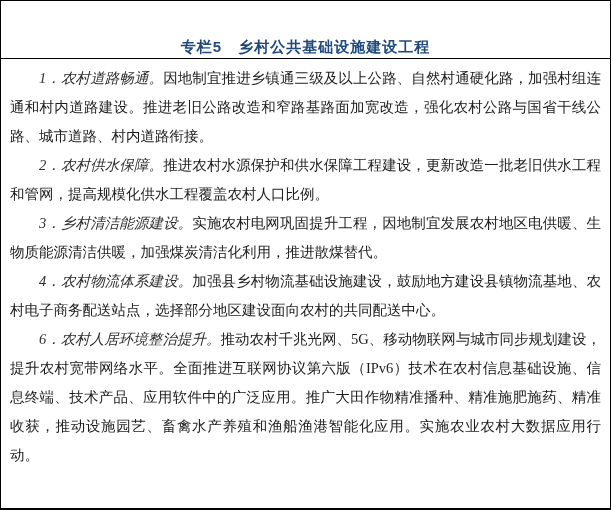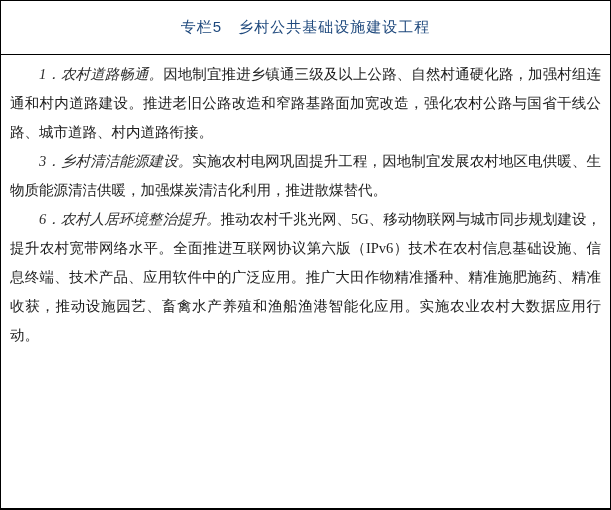--- a/index.html
+++ b/index.html
@@ -12,30 +12,31 @@
   .box {
     width: 611px;
     height: 510px;
     border: 1px solid #000000;
     border-bottom-width: 2px;
     background: #ffffff;
     display: flex;
     flex-direction: column;
   }
   .box-title {
-    height: 54px;
+    height: 22px;
     border-bottom: 1px solid #000000;
     display: flex;
     align-items: center;
     justify-content: center;
     font-family: "Liberation Sans", "DejaVu Sans", sans-serif;
-    font-weight: normal;
+    font-weight: bold;
     font-size: 15px;
     letter-spacing: 1px;
     color: #1F497D;
+    margin-top: 36px;
   }
   .box-body {
     flex: 1;
     padding: 5px 9px 7px 9px;
     overflow: hidden;
   }
   p.para {
     font-size: 14.5px;
     line-height: 29px;
     color: #1c1c1c;
@@ -52,21 +53,23 @@
 <body>
 
 <div class="box">
 
   <div class="box-title">专栏5　乡村公共基础设施建设工程</div>
 
   <div class="box-body">
 
     <p class="para"><span class="para-num">1．</span><span class="para-lead">农村道路畅通。</span><span class="para-body">因地制宜推进乡镇通三级及以上公路、自然村通硬化路，加强村组连通和村内道路建设。推进老旧公路改造和窄路基路面加宽改造，强化农村公路与国省干线公路、城市道路、村内道路衔接。</span></p>
 
+    <p class="para"><span class="para-num">2．</span><span class="para-lead">农村供水保障。</span><span class="para-body">推进农村水源保护和供水保障工程建设，更新改造一批老旧供水工程和管网，提高规模化供水工程覆盖农村人口比例。</span></p>
 
     <p class="para"><span class="para-num">3．</span><span class="para-lead">乡村清洁能源建设。</span><span class="para-body">实施农村电网巩固提升工程，因地制宜发展农村地区电供暖、生物质能源清洁供暖，加强煤炭清洁化利用，推进散煤替代。</span></p>
 
+    <p class="para"><span class="para-num">4．</span><span class="para-lead">农村物流体系建设。</span><span class="para-body">加强县乡村物流基础设施建设，鼓励地方建设县镇物流基地、农村电子商务配送站点，选择部分地区建设面向农村的共同配送中心。</span></p>
 
 
     <p class="para"><span class="para-num">6．</span><span class="para-lead">农村人居环境整治提升。</span><span class="para-body">推动农村千兆光网、5G、移动物联网与城市同步规划建设，提升农村宽带网络水平。全面推进互联网协议第六版（IPv6）技术在农村信息基础设施、信息终端、技术产品、应用软件中的广泛应用。推广大田作物精准播种、精准施肥施药、精准收获，推动设施园艺、畜禽水产养殖和渔船渔港智能化应用。实施农业农村大数据应用行动。</span></p>
 
   </div>
 </div>
 
 </body></html>

